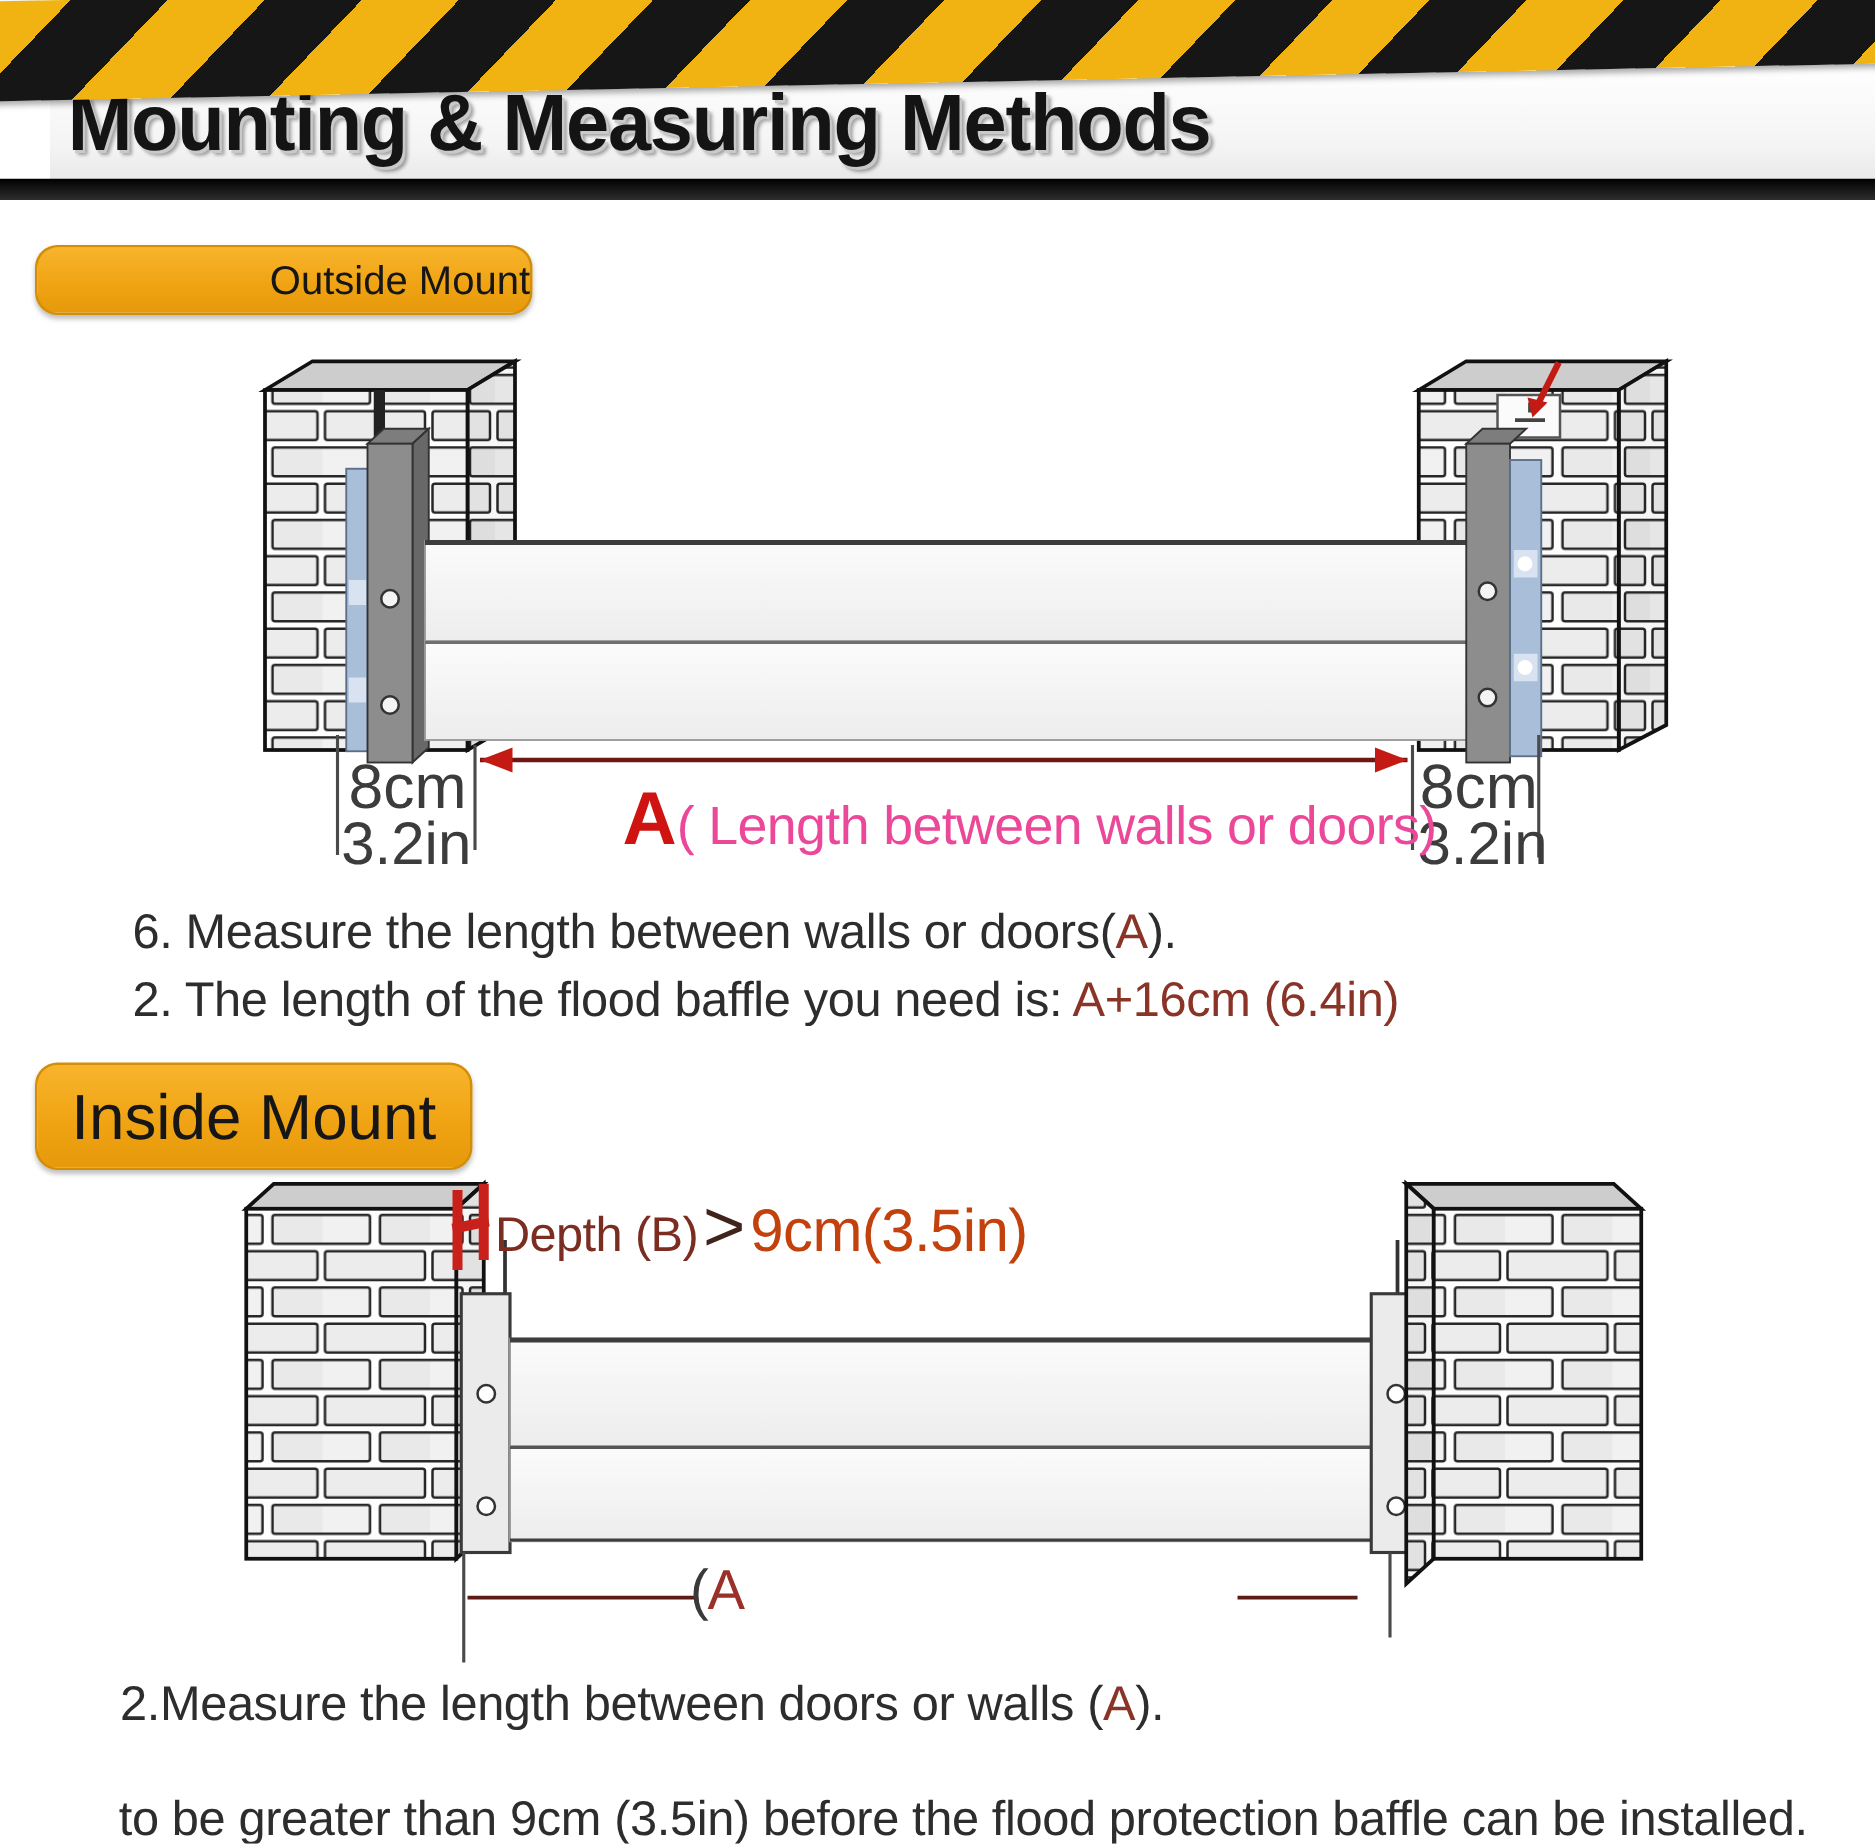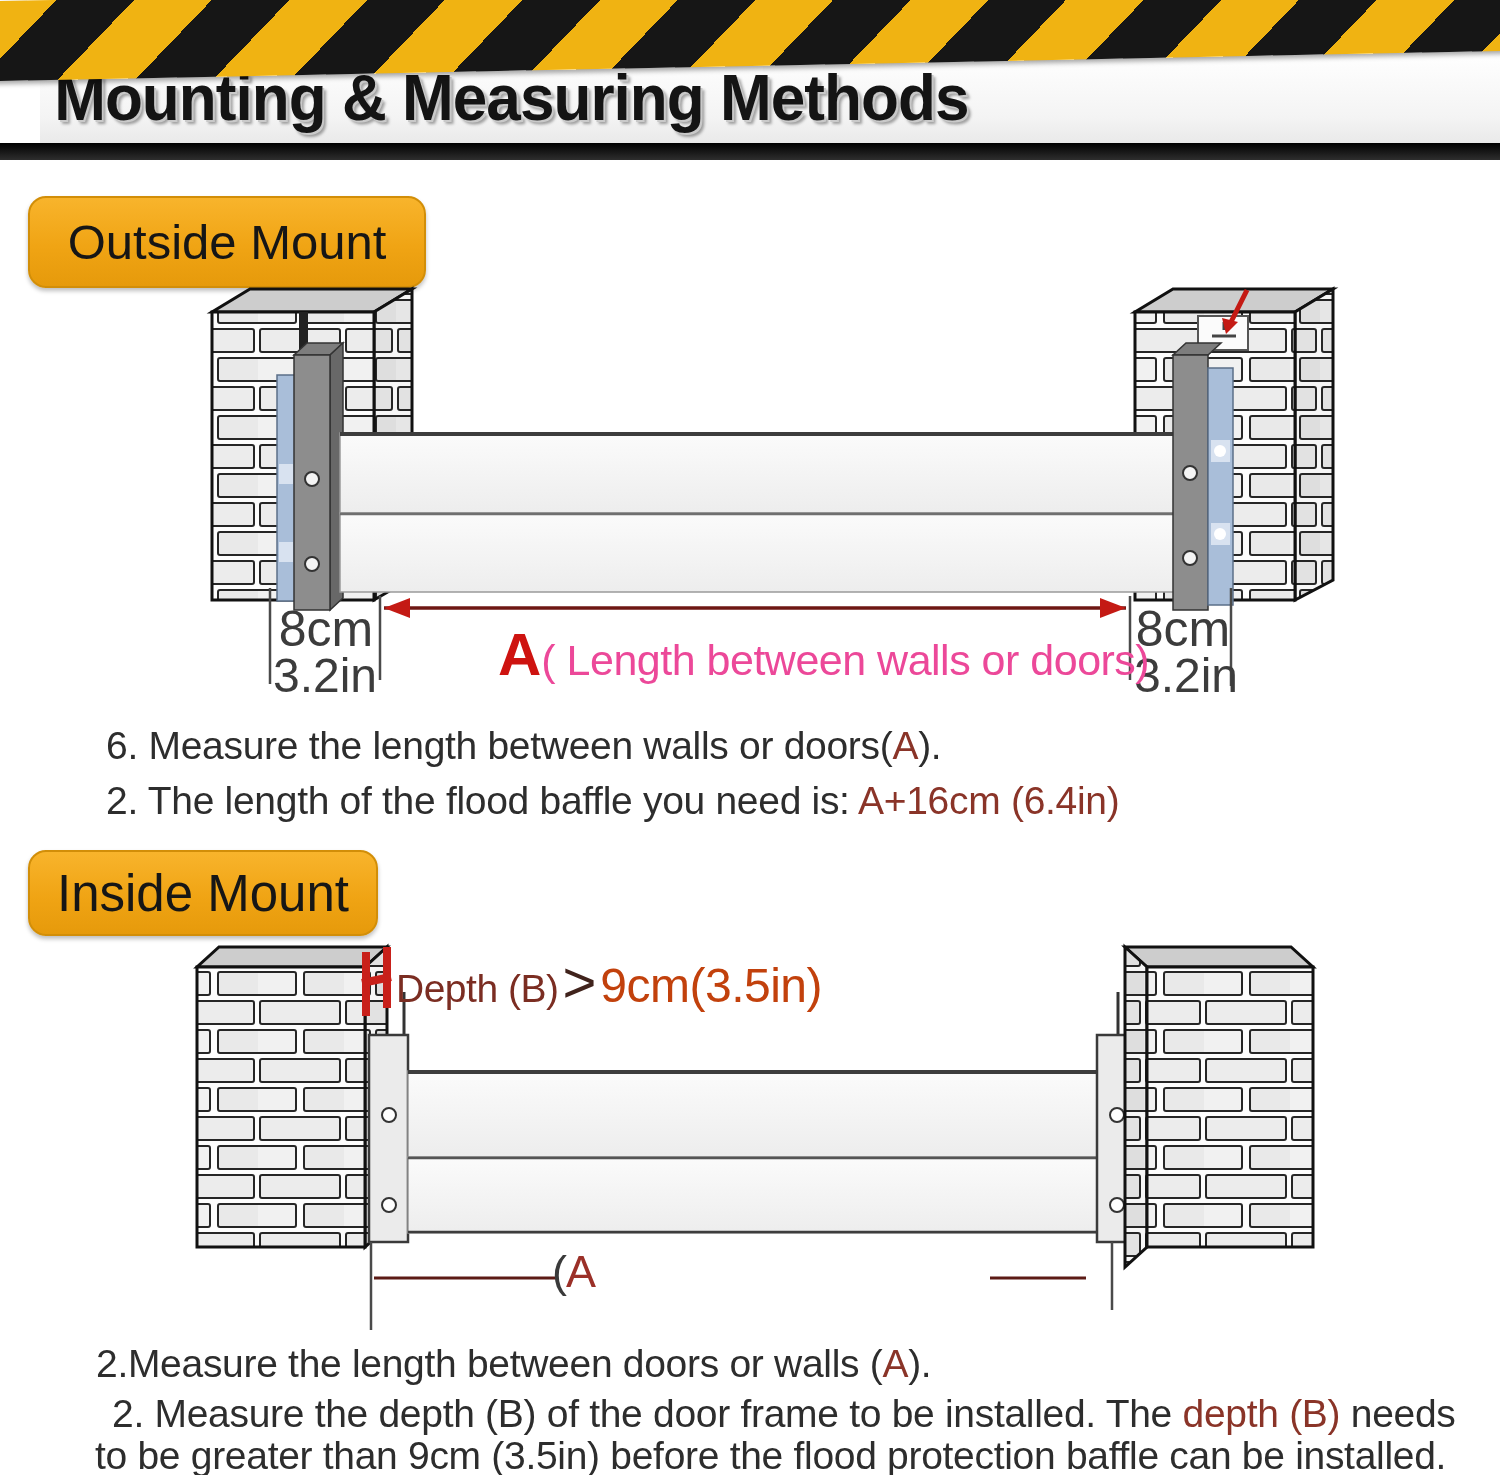--- a/index.html
+++ b/index.html
@@ -33,21 +33,21 @@
   }
 
   
   .badge {
     position:absolute; display:flex; align-items:center; justify-content:center;
     background:linear-gradient(180deg,#f8b42c 0%,#f0a414 55%,#e69a0b 100%);
     border:2px solid #d28e08; border-radius:18px; color:#161616;
     box-shadow:0 3px 4px rgba(0,0,0,.25);
     white-space:nowrap;
   }
-  #badge-outside { left:28px; top:196px; width:398px; height:92px; font-size:49px; }
+  #badge-outside { left:28px; top:196px; width:398px; height:56px; font-size:32px;justify-content:flex-end; }
   #badge-inside  { left:28px; top:850px; width:350px; height:86px; font-size:51px; }
 
   
   .diagram { position:absolute; left:0; }
   #diagram-outside { top:268px; }
   #diagram-inside  { top:940px; }
 
   
   .meas { position:absolute; color:#3c3c3c; text-align:center; white-space:nowrap; }
   #om-left-cm  { left:274px; top:600px; width:104px; font-size:50px; }
@@ -259,18 +259,15 @@
     <span class="d-value">9cm(3.5in)</span>
   </div>
   <div class="label-row" id="im-length">
     <span>(</span>
       <span class="accent">A</span>
   </div>
 
   <div class="instr" id="im-step1">
     <span>2.Measure the length between doors or walls (</span><span class="accent">A</span><span>).</span>
   </div>
-  <div class="instr" id="im-step2">
-    <span>2. Measure the depth (B) of the door frame to be installed. The </span><span class="accent">depth (B)</span><span> needs</span>
-  </div>
   <div class="instr" id="im-step3">to be greater than 9cm (3.5in) before the flood protection baffle can be installed.</div>
 
 </div>
 
 </body></html>

